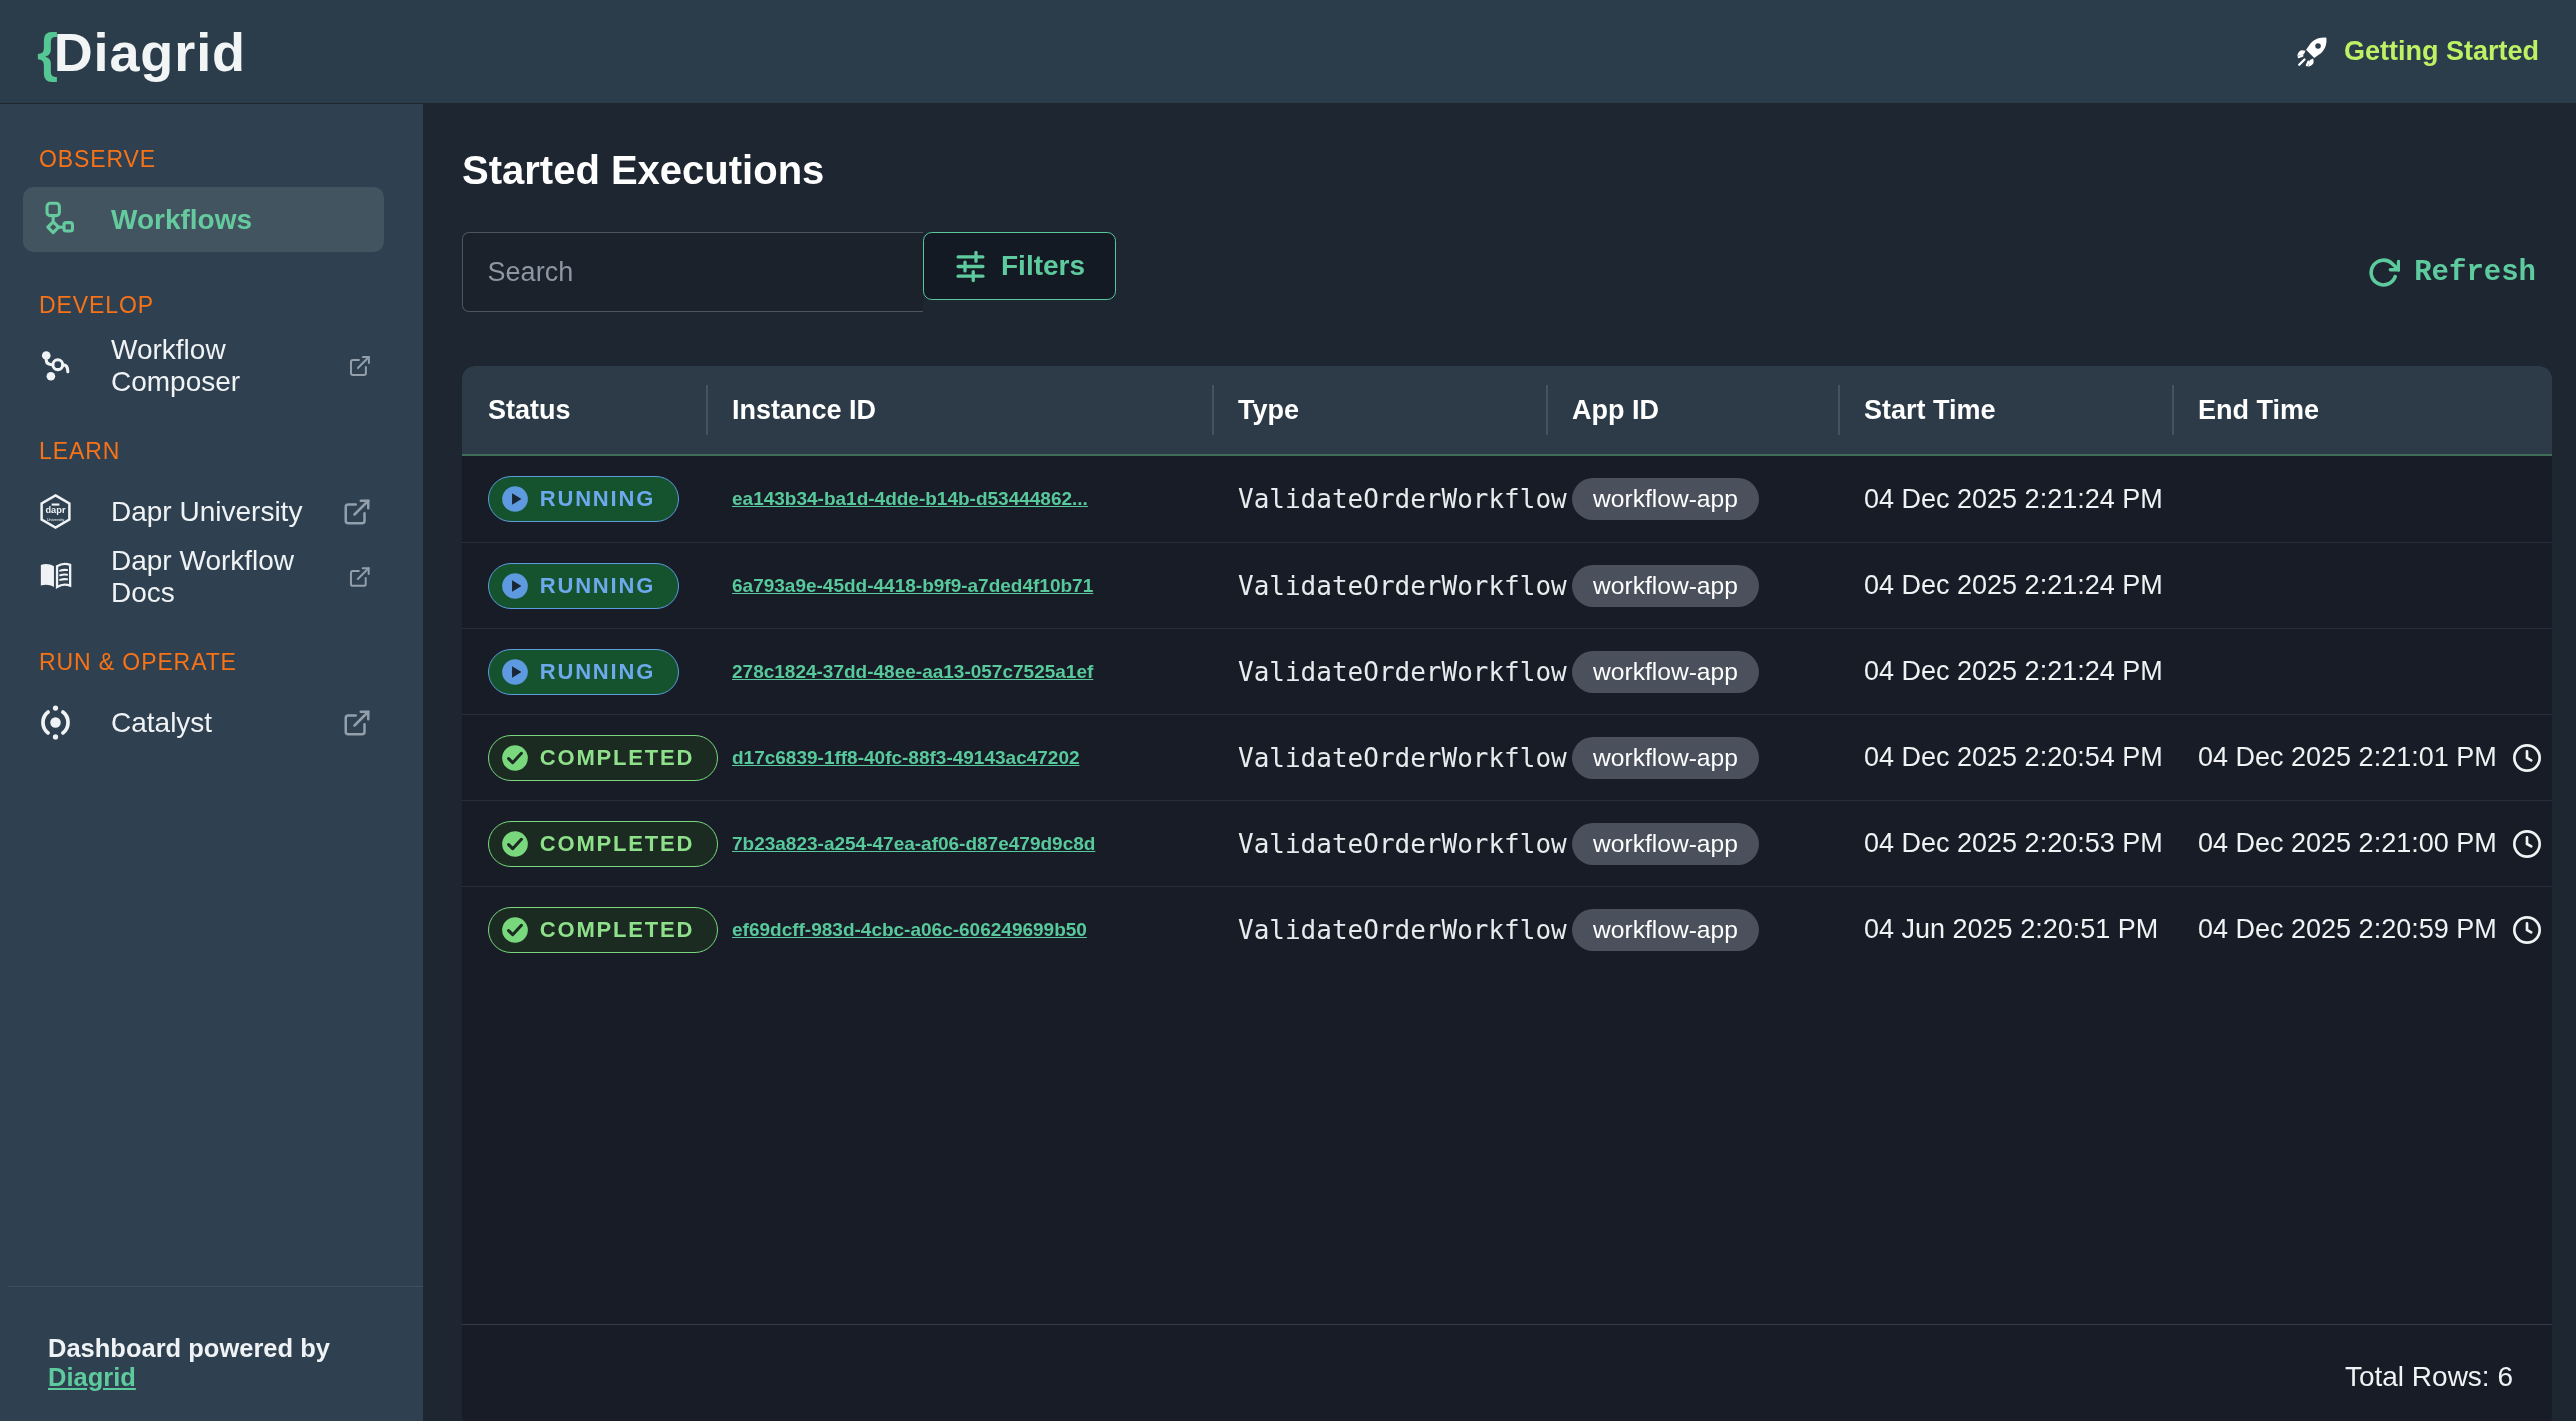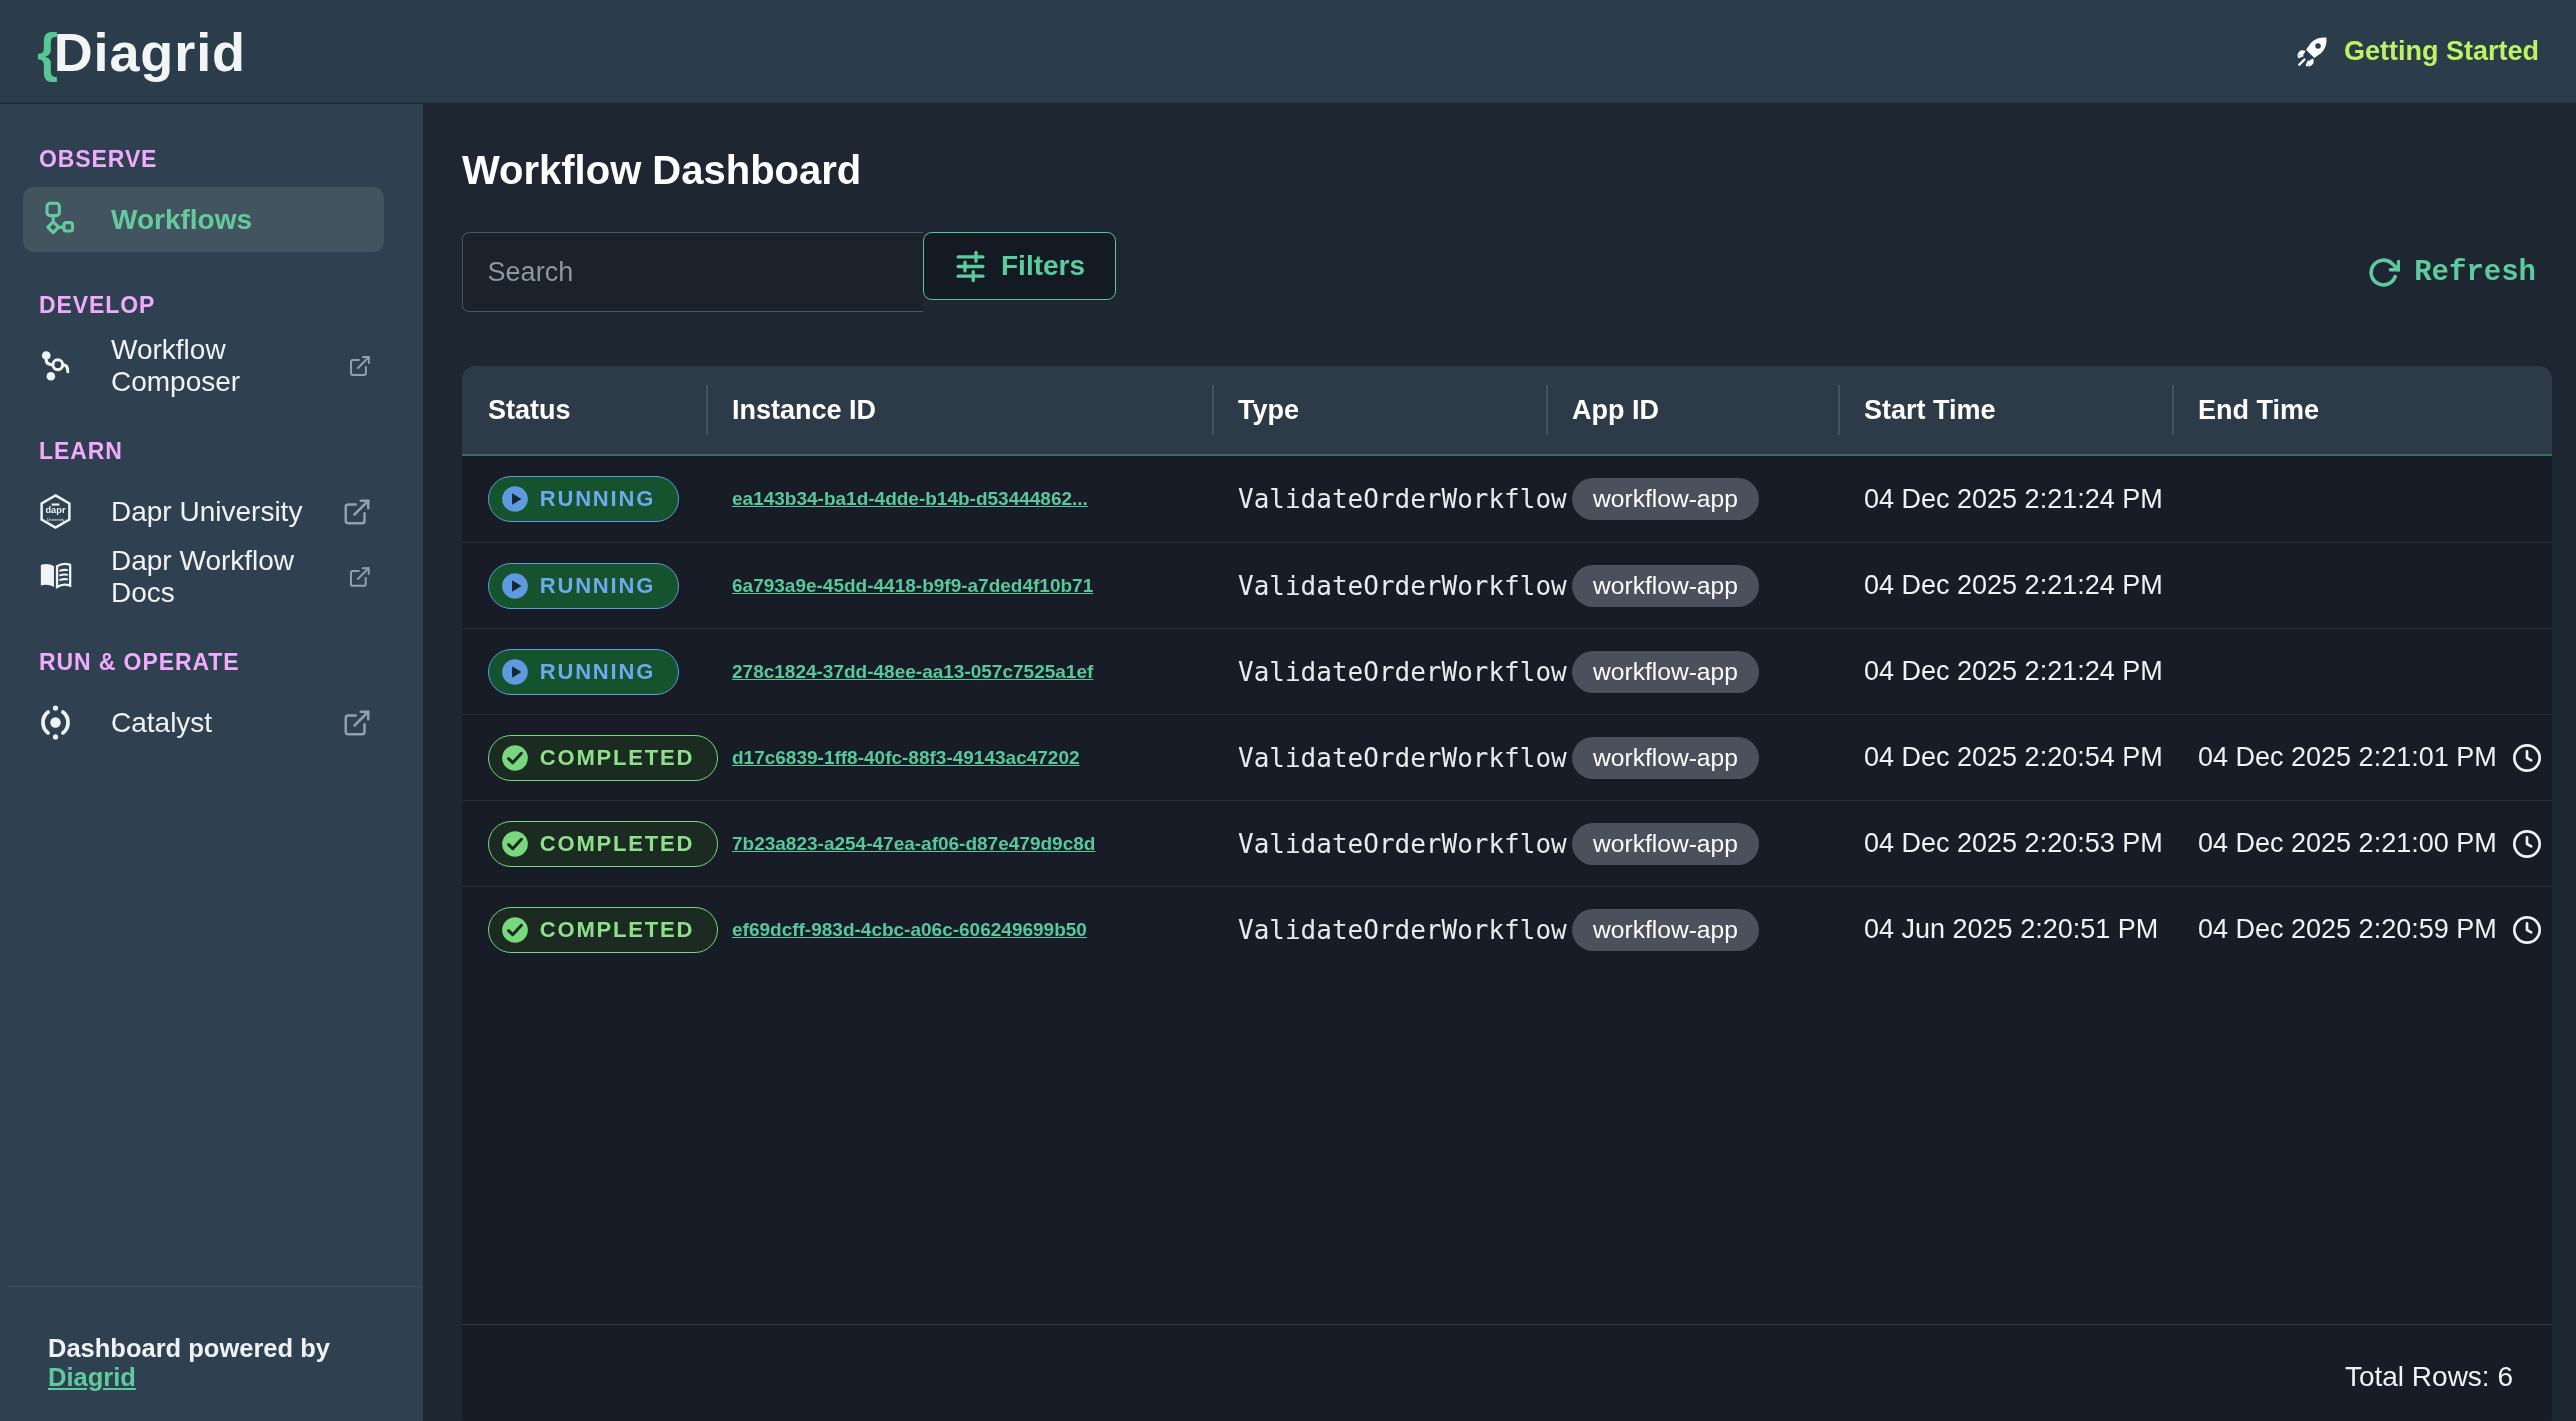--- a/index.html
+++ b/index.html
@@ -16,21 +16,21 @@
             justify-content:space-between; padding:0 37px; border-bottom:1.8px solid #20262e; }
   .logo { display:flex; align-items:baseline; font-weight:700; font-size:54px; letter-spacing:0.9px; }
   .logo .brace { color:#55c795; margin-right:-5.3px; font-weight:700; }
   .logo .word { color:#f2f5f6; }
   .getting-started { display:flex; align-items:center; gap:14px; font-size:27px; font-weight:700;
                      color:#bef264; cursor:pointer; }
   .getting-started svg { width:35px; height:35px; }
 
   
   .sidebar { background:#2f4150; position:relative; padding-top:26px; }
-  .section-label { font-size:23px; font-weight:700; color:#f0abfc; letter-spacing:0.9px;
+  .section-label { font-size:23px; font-weight:400; color:#f97316; letter-spacing:0.9px;
                    margin:40px 0 14px 39px; }
   .section-label:first-child { margin-top:16px; }
   .nav-item { display:flex; align-items:center; gap:37px; height:65px; padding:0 51px 0 37px;
               font-size:28px; color:#f0f3f5; cursor:pointer; }
   .nav-item svg.glyph { width:37px; height:37px; flex:0 0 37px; }
   .nav-item .ext { margin-left:auto; width:30px; height:30px; color:#93a0ab; }
   .nav-item.active { background:#42545f; border-radius:10.5px; margin:3.5px 39px 3.5px 23px;
                      padding:0 12.3px 0 14px; color:#65cb9f; font-weight:700; }
   .sidebar-footer { position:absolute; left:8px; right:0; bottom:0; border-top:0.9px solid #3d4f5d;
                     padding:47px 0 30px 40px; font-size:25.5px; font-weight:700; color:#f0f3f5; }
@@ -183,21 +183,21 @@
       </svg>
     </div>
 
     <div class="sidebar-footer">
       <span>Dashboard powered by</span>
       <a>Diagrid</a>
     </div>
   </div>
 
   <div class="main">
-    <div class="page-title">Workflow Dashboard</div>
+    <div class="page-title">Started Executions</div>
 
     <div class="toolbar">
       <div class="search-group">
         <input class="search-input" type="text" placeholder="Search" style="">
         <button class="filters-btn">
           <svg viewBox="0 0 24 24" fill="none" stroke="#5ecb9e" stroke-width="2.4" stroke-linecap="round">
             <line x1="3" y1="5" x2="21" y2="5"></line>
               <line x1="16" y1="1.8" x2="16" y2="8.2"></line>
             <line x1="3" y1="12" x2="21" y2="12"></line>
               <line x1="8" y1="8.8" x2="8" y2="15.2"></line>

